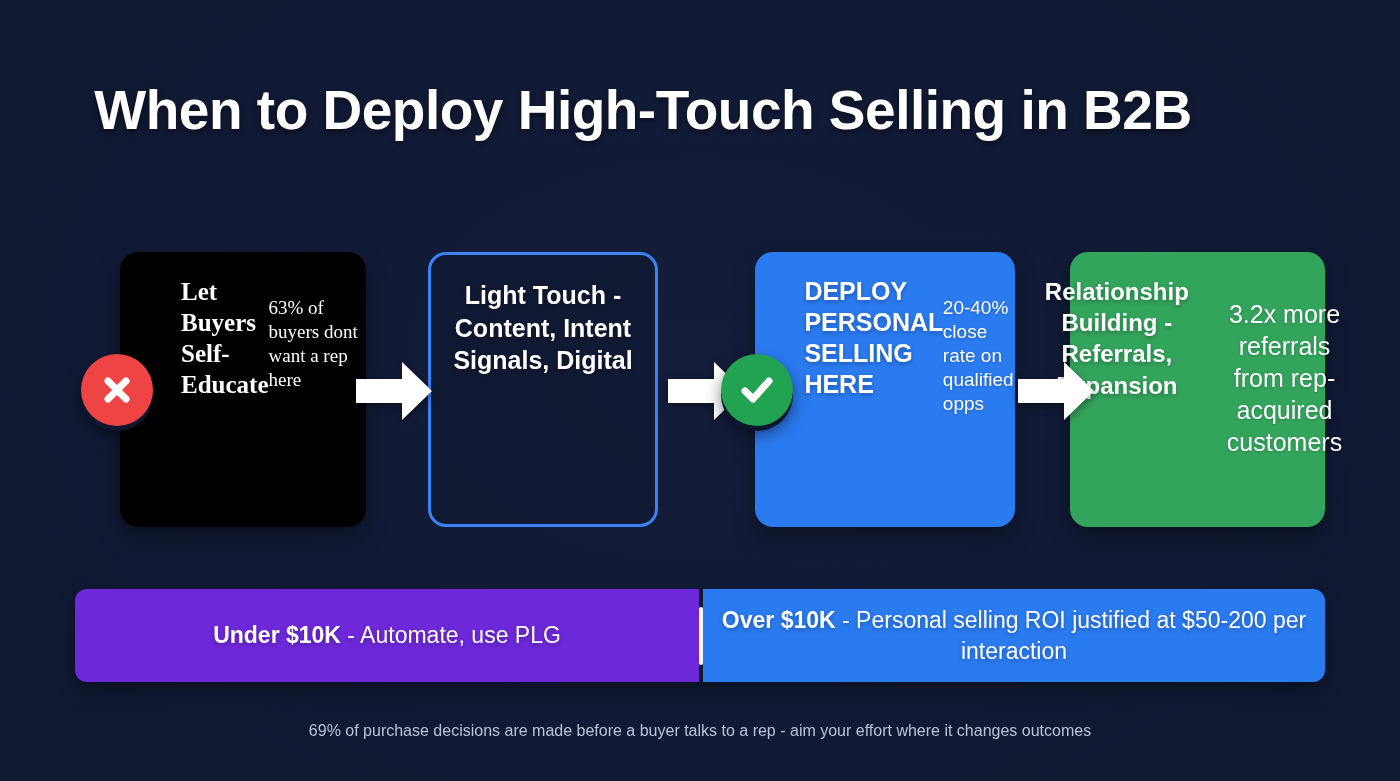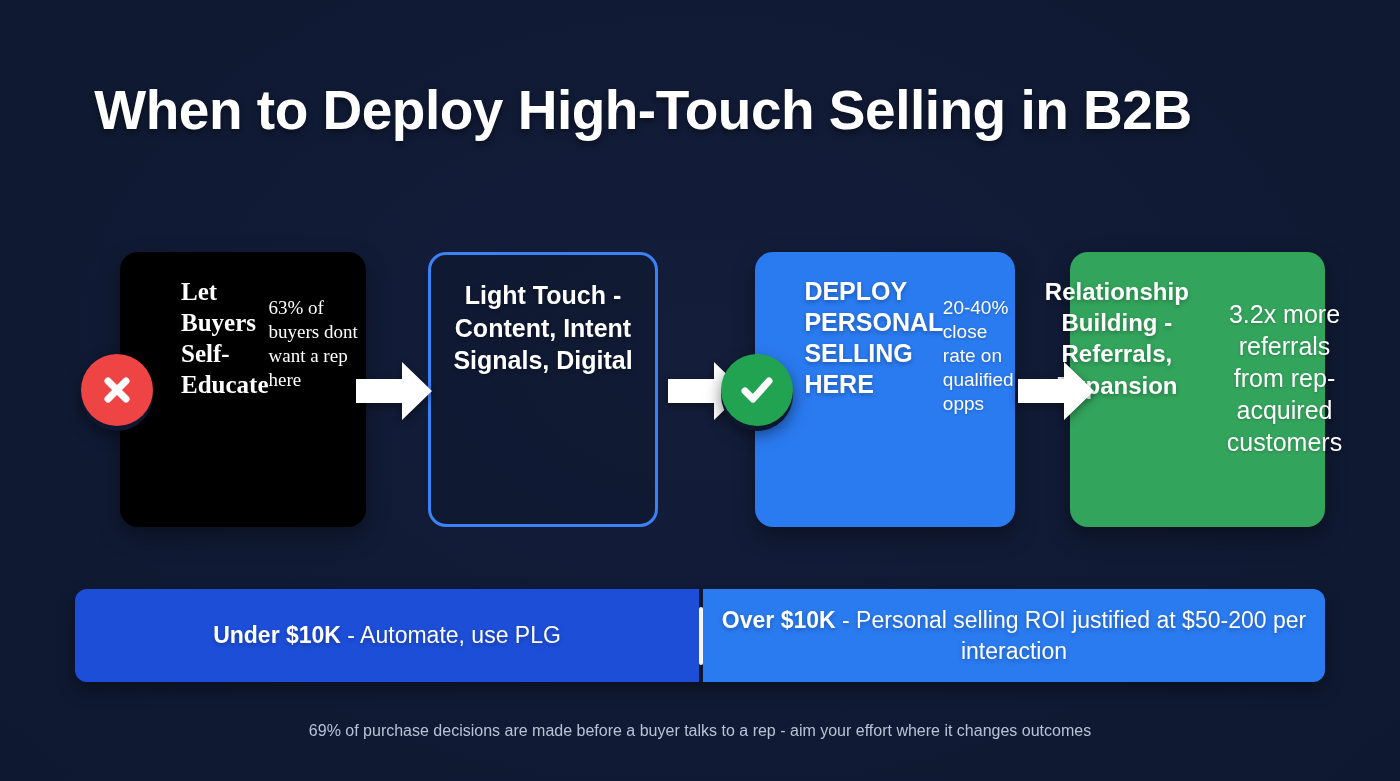--- a/index.html
+++ b/index.html
@@ -147,21 +147,21 @@
     top: 589px;
     width: 1250px;
     height: 93px;
     border-radius: 12px;
     overflow: hidden;
     display: flex;
     box-shadow: 0 8px 18px rgba(0,0,0,0.35);
   }
   .bar-left {
     width: 624px;
-    background: #1d4ed8;
+    background: #6d28d9;
     display: flex;
     align-items: center;
     justify-content: center;
     padding: 0 18px;
   }
   .bar-div {
     width: 4px;
     background: #0d1730;
     display: flex;
     align-items: center;

